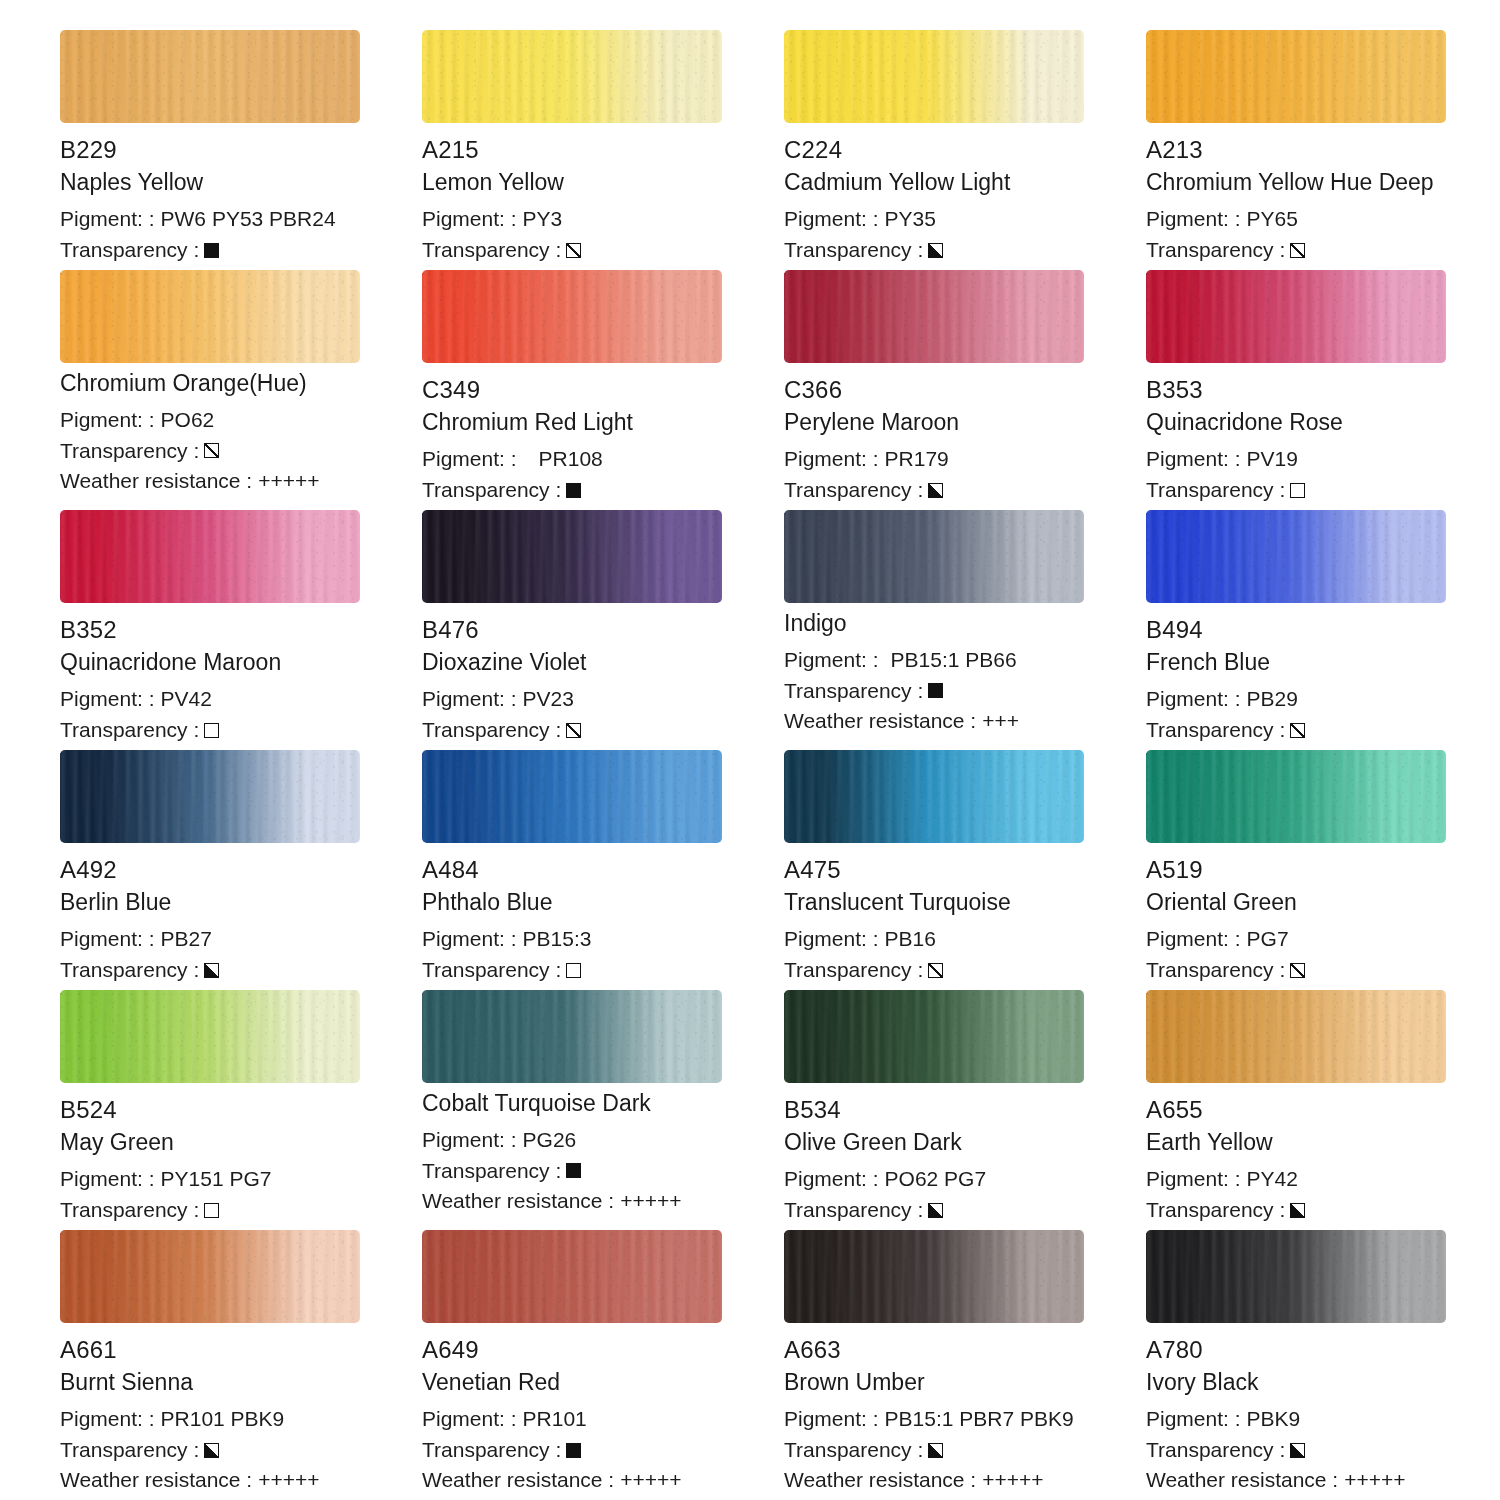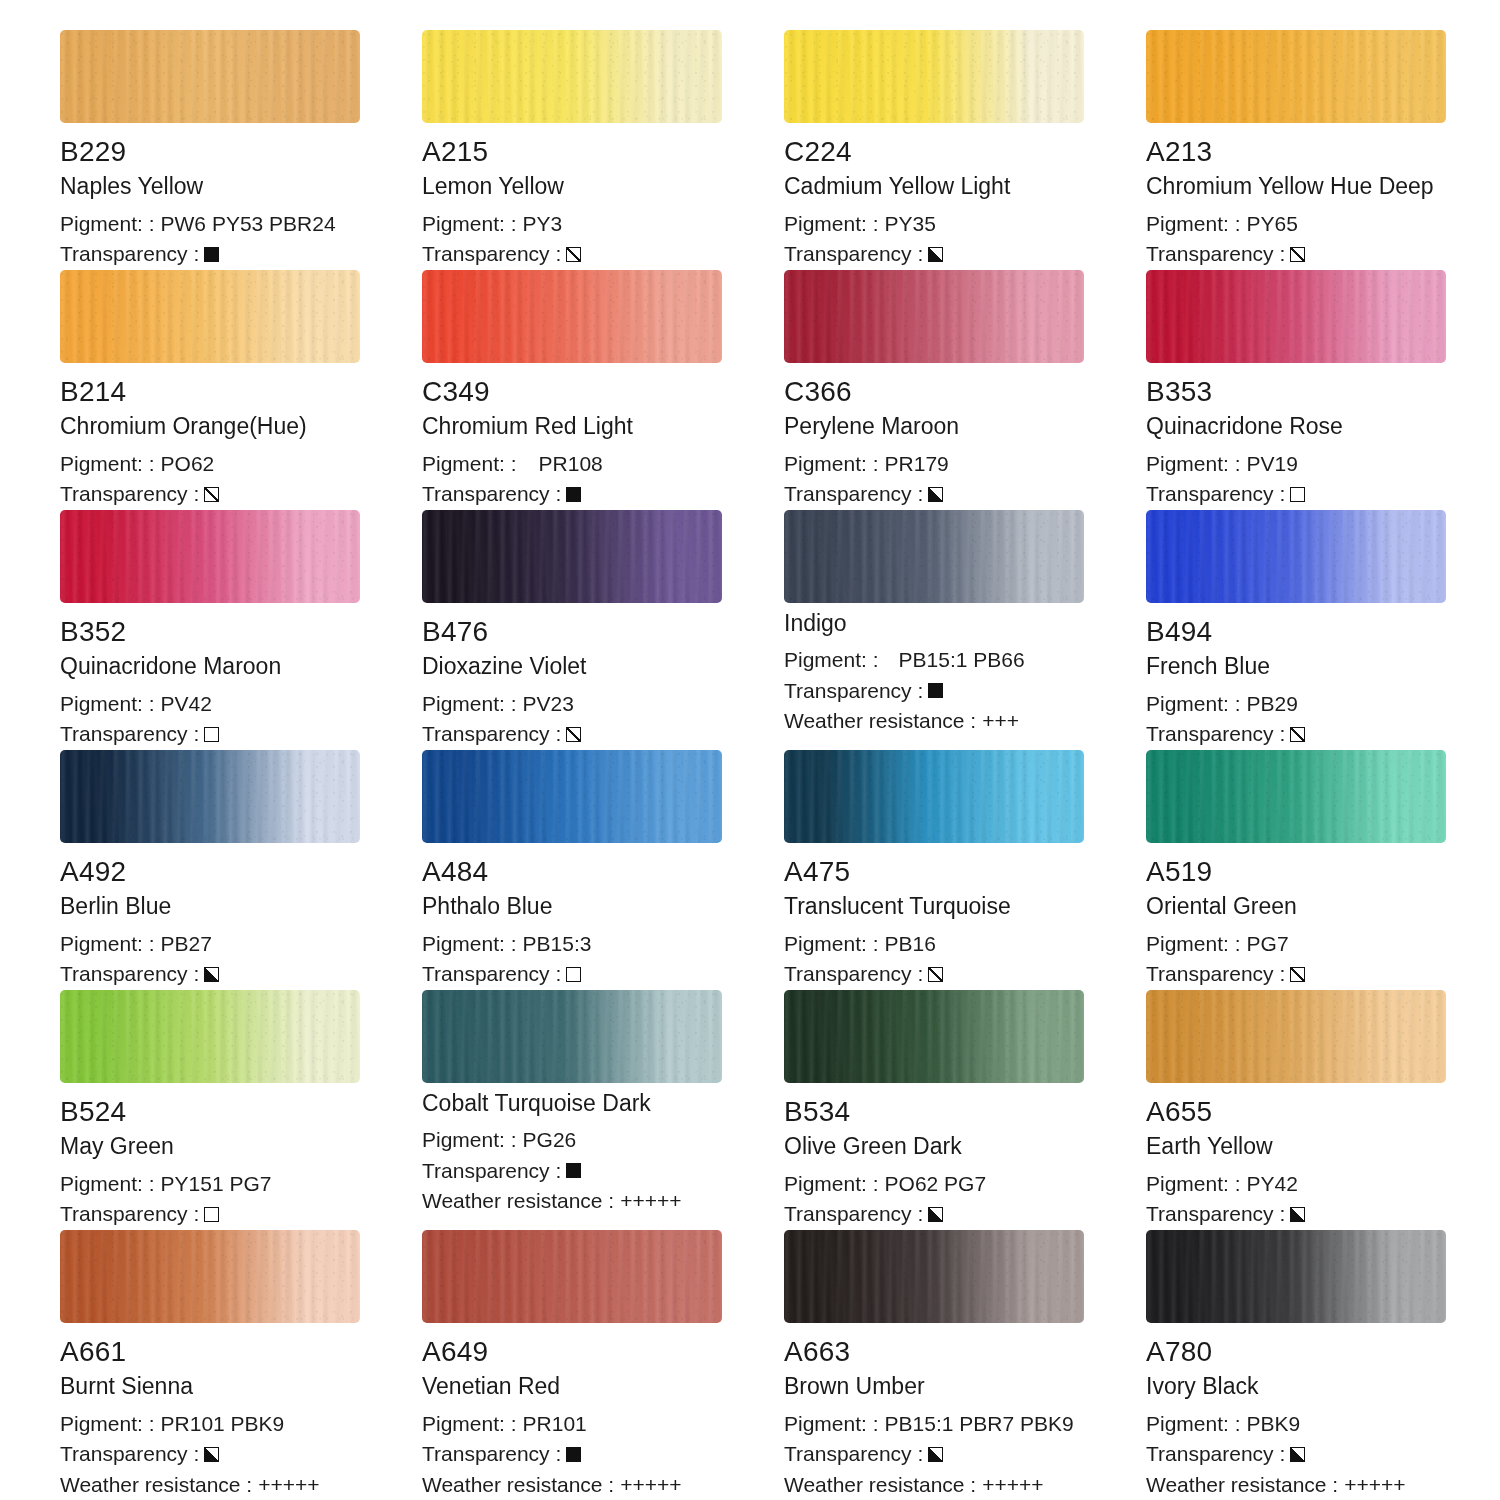--- a/index.html
+++ b/index.html
@@ -49,21 +49,21 @@
     opacity: .22;
     background-image:
       radial-gradient(circle at 12% 30%, rgba(0,0,0,.25) 0.6px, transparent 1.2px),
       radial-gradient(circle at 31% 68%, rgba(0,0,0,.22) 0.6px, transparent 1.2px),
       radial-gradient(circle at 54% 22%, rgba(0,0,0,.20) 0.6px, transparent 1.2px),
       radial-gradient(circle at 73% 77%, rgba(0,0,0,.18) 0.6px, transparent 1.2px),
       radial-gradient(circle at 88% 44%, rgba(0,0,0,.16) 0.6px, transparent 1.2px);
     background-size: 17px 13px, 23px 19px, 13px 21px, 29px 15px, 19px 25px;
   }
   .code {
-    font-size: 28px;
+    font-size: 24px;
     font-weight: 400;
     letter-spacing: .2px;
     margin-top: 14px;
     line-height: 1.05;
     color: #1a1a1a;
   }
   .pname {
     font-size: 23px;
     margin-top: 8px;
     line-height: 1.1;
@@ -190,21 +190,20 @@
           <span>Weather resistance :</span>
           <span style="margin-left: 6px;">++++</span>
         </div>
       </div>
     </div>
     <div class="card">
       <div class="swatch" style="background: linear-gradient(to right, rgb(246, 167, 58) 0%, rgb(246, 167, 58) 14%, rgb(248, 195, 104) 48%, rgb(251, 223, 173) 82%, rgb(251, 223, 173) 100%);">
         <div class="grain"></div>
         <div class="speck"></div>
       </div>
-      <div class="code">B214</div>
       <div class="pname">Chromium Orange(Hue)</div>
       <div class="meta">
         <div class="row">
           <span>Pigment: :</span>
           <span style="margin-left: 6px;">PO62</span>
         </div>
         <div class="row">
           <span>Transparency :</span>
           <span class="tbox semi2"></span>
         </div>
@@ -326,21 +325,21 @@
     </div>
     <div class="card">
       <div class="swatch" style="background: linear-gradient(to right, rgb(58, 67, 84) 0%, rgb(58, 67, 84) 14%, rgb(85, 95, 114) 48%, rgb(182, 188, 198) 82%, rgb(182, 188, 198) 100%);">
         <div class="grain"></div>
         <div class="speck"></div>
       </div>
       <div class="pname">Indigo</div>
       <div class="meta">
         <div class="row">
           <span>Pigment: :</span>
-          <span style="margin-left: 20px;">PB15:1 PB66</span>
+          <span style="margin-left: 12px;">PB15:1 PB66</span>
         </div>
         <div class="row">
           <span>Transparency :</span>
           <span class="tbox opaque"></span>
         </div>
         <div class="row">
           <span>Weather resistance :</span>
           <span style="margin-left: 6px;">+++</span>
         </div>
       </div>

